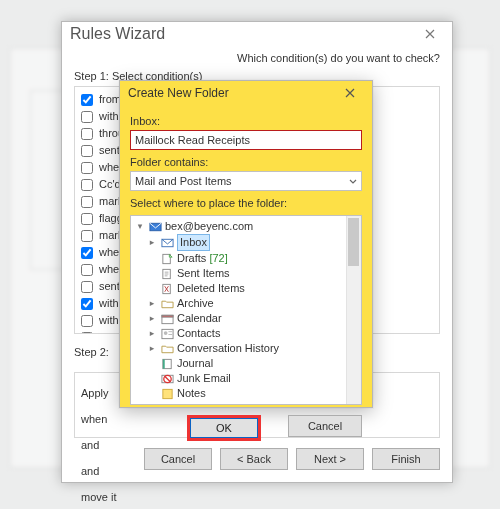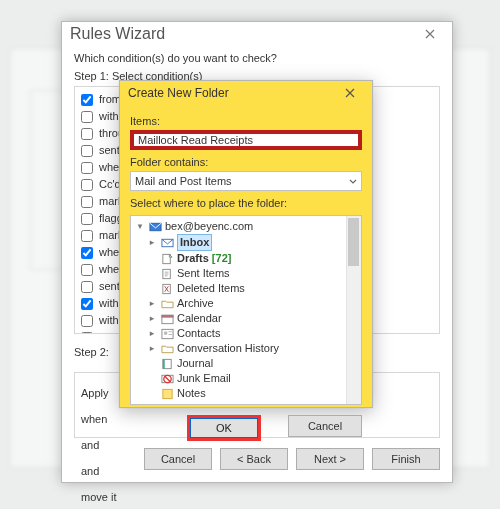--- a/index.html
+++ b/index.html
@@ -10,21 +10,21 @@
   .wizard {
     position:absolute; left:61px; top:21px; width:392px; height:462px;
     background:#fff; border:1px solid #b8b8b8; box-shadow:0 0 12px rgba(0,0,0,.25);
     display:flex; flex-direction:column;
   }
   .wiz-titlebar { height:28px; display:flex; align-items:center; padding:0 8px; color:#555; font-size:16px; }
   .wiz-titlebar .title { flex:1; }
   .wiz-close { width:28px; height:24px; display:flex; align-items:center; justify-content:center; color:#666; cursor:pointer; }
   .wiz-close svg { width:10px; height:10px; }
   .wiz-body { flex:1; padding:6px 12px 0 12px; color:#333; font-size:11px; position:relative; }
-  .wiz-q { margin-bottom:6px; }
+  .wiz-q { margin-bottom:6px;text-align:right; }
   .step-label { margin-bottom:4px; }
 
   .cond-box {
     background:#fff; border:1px solid #d7d7d7; height:248px; padding:4px 6px; overflow:hidden;
   }
   .cond-row { display:flex; align-items:center; gap:6px; font-size:11px; line-height:17px; color:#333; }
   .cond-row input[type=checkbox] { width:12px; height:12px; margin:0; }
   .trunc { overflow:hidden; white-space:nowrap; text-overflow:clip; display:inline-block; width:38px; }
   .ln { color:#1a66d1; text-decoration:underline; }
 
@@ -46,21 +46,21 @@
   .create {
     position:absolute; left:119px; top:80px; width:254px; height:328px;
     background:#fde047; border:1px solid #b6b6b6; box-shadow:0 4px 18px rgba(0,0,0,.28), 0 0 0 1px rgba(0,0,0,.02);
     display:flex; flex-direction:column; z-index:10;
   }
   .cr-titlebar { height:26px; display:flex; align-items:center; padding:0 8px; font-size:12px; color:#333; }
   .cr-titlebar .title { flex:1; }
   .cr-body { padding:4px 10px 0 10px; font-size:11px; color:#333; flex:1; display:flex; flex-direction:column; }
   .lbl { margin-bottom:3px; margin-top:6px; }
   .txt-input {
-    background:#fff; border:4px solid #b91c1c; height:20px; font-size:11px; color:#333;
+    background:#fff; border:1px solid #b91c1c; height:20px; font-size:11px; color:#333;
     padding:0 4px; width:100%;
   }
   .combo {
     background:#fff; border:1px solid #c1c1c1; height:20px; width:100%;
     display:flex; align-items:center; padding:0 4px; font-size:11px; color:#333;
     justify-content:space-between;
   }
   .combo .chev { color:#666; }
   .tree-box {
     flex:1; background:#fff; border:1px solid #c1c1c1; margin-top:3px; overflow:hidden;
@@ -70,21 +70,21 @@
   .tree-thumb { position:absolute; right:2px; top:2px; width:11px; height:48px; background:#c9c9c9; border-radius:0; }
   .tree-inner { padding:3px 4px; }
   .trow { display:flex; align-items:center; gap:3px; line-height:15px; white-space:nowrap; }
   .expand { width:10px; display:inline-flex; justify-content:center; color:#777; font-size:9px; cursor:pointer; }
   .expand.blank { visibility:hidden; }
   .ind0 { padding-left:0px; }
   .ind1 { padding-left:12px; }
   .ficon { width:14px; height:12px; display:inline-flex; align-items:center; justify-content:center; }
   .ficon svg { width:13px; height:12px; }
   .sel { background:#cde8ff; border:1px solid #7bb6e8; padding:0 2px; }
-  .bold { font-weight:700; }
+  .bold { font-weight:400; }
   .green { color:#2f8a2f; }
 
   .cr-footer {
     padding:10px; display:flex; justify-content:flex-end; gap:27px;
   }
   .btn-ok {
     background:#e1e1e1; border:3px solid #e33; min-width:74px; height:26px;
     font-size:11px; color:#222; display:flex; align-items:center; justify-content:center;
     cursor:pointer; outline:1px solid #0b63c4; outline-offset:-4px;
   }
@@ -198,21 +198,21 @@
 <div class="create">
   <div class="cr-titlebar">
     <span class="title">Create New Folder</span>
     <span class="wiz-close">
       <svg viewBox="0 0 10 10">
           <path d="M1 1 L9 9 M9 1 L1 9" stroke="#555" stroke-width="1.2" fill="none"></path>
         </svg>
     </span>
   </div>
   <div class="cr-body">
-    <div class="lbl">Items:</div>
+    <div class="lbl">Inbox:</div>
     <input class="txt-input" value="Maillock Read Receipts" style="">
 
     <div class="lbl">Folder contains:</div>
     <div class="combo">
       <span>Mail and Post Items</span>
       <span class="chev">
         <svg width="8" height="6" viewBox="0 0 8 6">
             <path d="M1 1 L4 4 L7 1" stroke="#666" stroke-width="1.2" fill="none"></path>
           </svg>
       </span>

